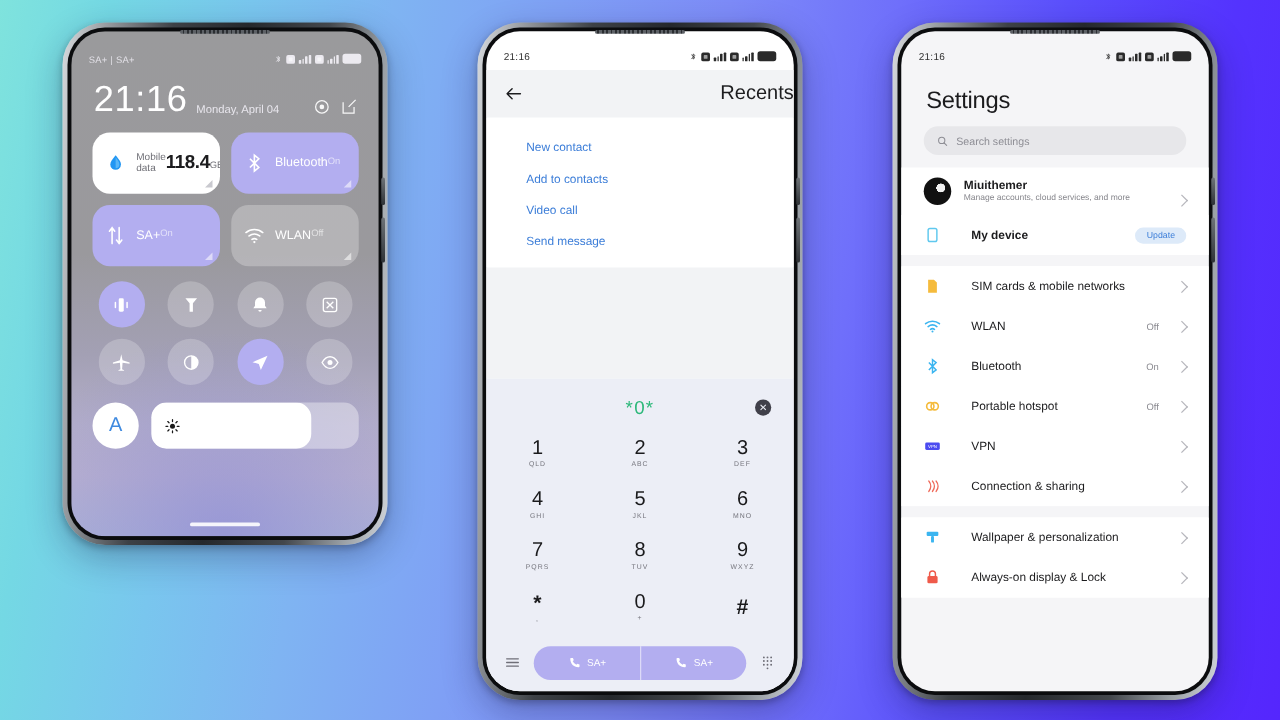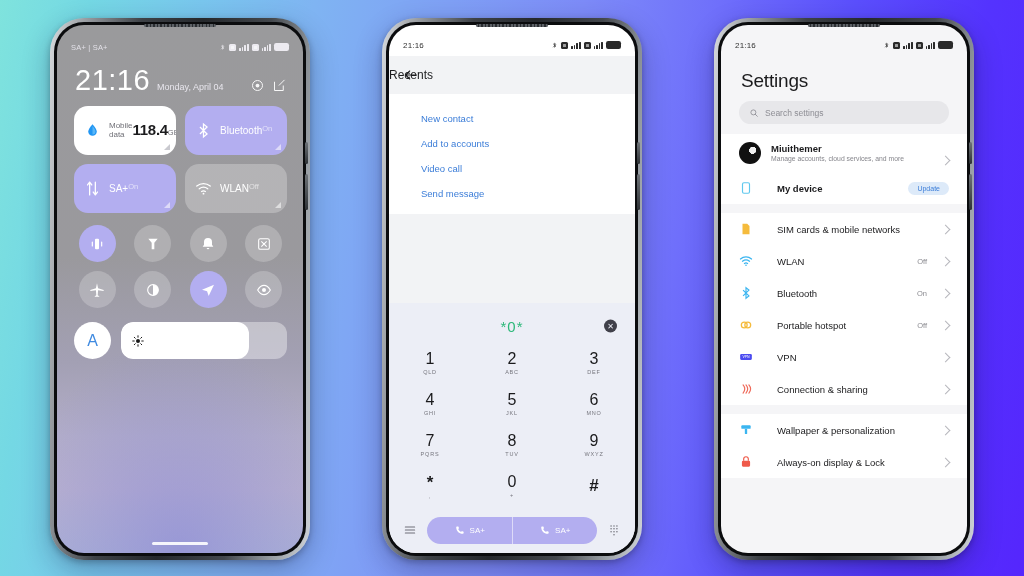--- a/index.html
+++ b/index.html
@@ -67,21 +67,21 @@
   .sb-icons { display: flex; align-items: center; gap: 3px; }
   .bars { display: flex; align-items: flex-end; gap: 1px; height: 7px; }
   .bars i { display:block; width: 1.6px; border-radius: .5px; background: currentColor; }
   .bars i:nth-child(1){height:2.5px} .bars i:nth-child(2){height:4px}
   .bars i:nth-child(3){height:5.5px} .bars i:nth-child(4){height:7px}
   .simbox { width: 7px; height: 7px; border-radius: 1.5px; background: currentColor; position: relative; }
   .simbox::after{content:"";position:absolute;inset:2px;background:#fff;opacity:.55;border-radius:.5px}
   .batt { width: 15px; height: 7.5px; border-radius: 2.2px; background: currentColor; }
 
   
-  #phone1 { left: 50px; top: 18px; width: 260px; height: 542px; }
+  #phone1 { left: 50px; top: 18px; width: 260px; height: 418px; }
   .cc-screen {
     background:
       radial-gradient(120% 70% at 50% 100%, rgba(143,140,214,.70) 0%, rgba(143,140,214,0) 58%),
       linear-gradient(180deg,#9a9a9c 0%, #9a999d 44%, #a3a0b4 64%, #b3aec9 78%, #b9b2cf 88%, #aeb4d6 100%);
     color: #fff;
     display: flex; flex-direction: column;
   }
   .cc-screen .statusbar { color: #eceaf0; margin-top: 11px; }
   .cc-carrier { font-size: 7.5px; color: #e9e7ee; opacity: .92; }
 
@@ -166,22 +166,22 @@
   .dl-screen { background:#fff; display:flex; flex-direction:column; color:#111; }
   .dl-screen .statusbar { color:#2a2a2a; margin-top: 9px; }
   .dl-time { font-size: 8px; color:#303030; }
   .dl-header {
     height: 38px; background:#f2f3f5;
     display:flex; align-items:center; padding: 0 14px;
     position: relative;
   }
   .dl-back { width:16px;height:16px;}
   .dl-title {
-    position:absolute; left:0;right:0; text-align:left;
-    font-size: 12px; color:#1d1d1f;
+    position:absolute; left:0;right:0; text-align:right;
+    font-size: 16px; color:#1d1d1f;
   }
   .dl-menu { background:#fff; padding: 12px 0 8px 0; }
   .dl-item { font-size: 9.5px; color:#3b7dd8; padding: 7px 32px; }
   .dl-gap { flex: 1; background:#f2f3f5; }
 
   .dl-pad { background:#eceef6; border-radius: 0; padding: 6px 0 0 0; }
   .dl-input {
     height: 34px; display:flex; align-items:center; justify-content:center;
     position: relative;
   }
@@ -443,21 +443,21 @@
 
       <div class="dl-header">
         <svg class="dl-back" viewBox="0 0 24 24">
             <path d="M20 12H4M10 6l-6 6 6 6" fill="none" stroke="#1d1d1f" stroke-width="1.7" stroke-linecap="round" stroke-linejoin="round"></path>
           </svg>
         <span class="dl-title">Recents</span>
       </div>
 
       <div class="dl-menu">
         <div class="dl-item">New contact</div>
-        <div class="dl-item">Add to accounts</div>
+        <div class="dl-item">Add to contacts</div>
         <div class="dl-item">Video call</div>
         <div class="dl-item">Send message</div>
       </div>
 
       <div class="dl-gap"></div>
 
       <div class="dl-pad">
         <div class="dl-input">
           <span class="dl-number">*0*</span>
           <span class="dl-clear">✕</span>

